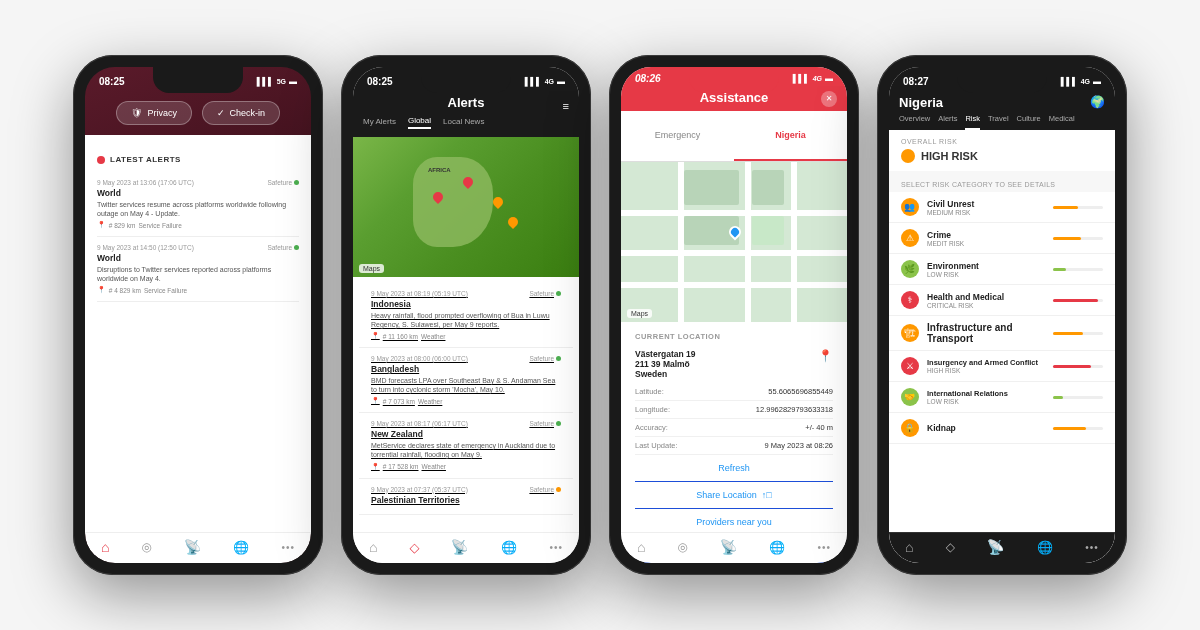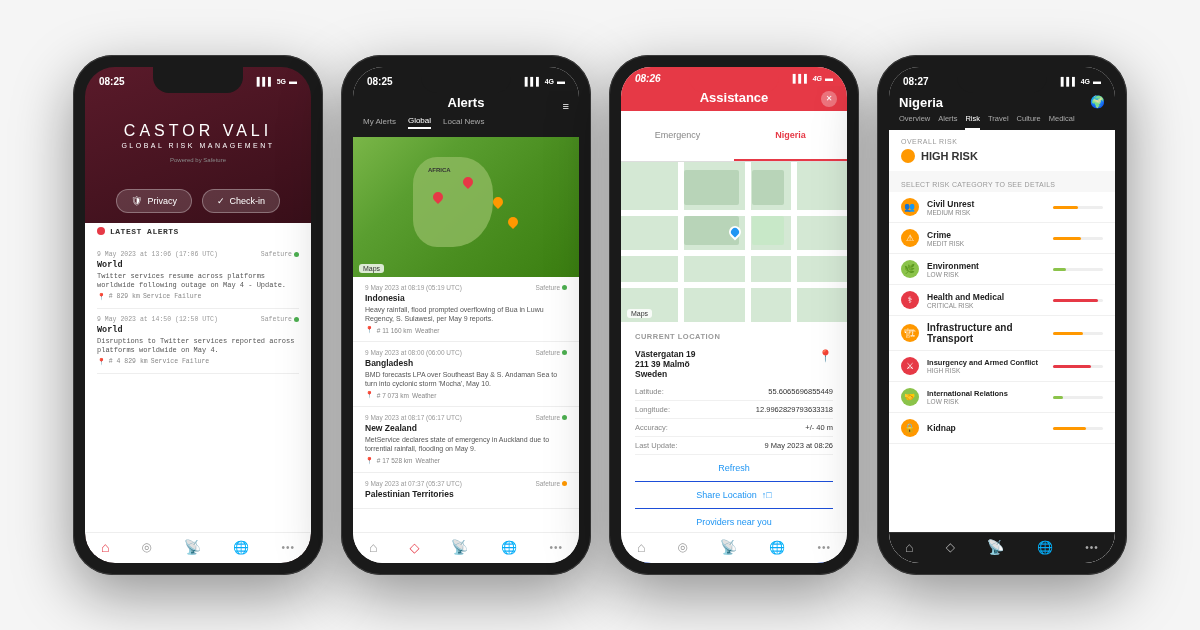--- a/index.html
+++ b/index.html
@@ -105,23 +105,22 @@
       padding: 6px 14px;
       display: flex;
       align-items: center;
       gap: 5px;
     }
     .home-btn .btn-icon { font-size: 9px; }
     .latest-alerts-section {
       flex: 1;
       background: #fff;
       margin: 0;
-      padding: 4px 12px;
+      padding: 20px 12px;
       overflow: hidden;
-      font-family: Liberation Mono, monospace;
     }
     .latest-alerts-header {
       display: flex;
       align-items: center;
       gap: 5px;
       margin-bottom: 8px;
     }
     .alert-dot { width: 8px; height: 8px; border-radius: 50%; background: #e63946; }
     .latest-alerts-title { font-size: 8px; font-weight: 700; color: #333; letter-spacing: 0.5px; }
     .alert-item {
@@ -199,21 +198,22 @@
       position: absolute;
       width: 10px;
       height: 10px;
       background: #e63946;
       border-radius: 50% 50% 50% 0;
       transform: rotate(-45deg);
     }
     .alerts-list {
       flex: 1;
       overflow: hidden;
-      padding: 0;
+      padding: 6px;
+      text-decoration: underline;
     }
     .alert-list-item {
       padding: 7px 12px;
       border-bottom: 1px solid #eee;
     }
     
     .phone3-bg {
       background: #fff;
       height: 100%;
       display: flex;
@@ -422,27 +422,20 @@
 
         <div class="status-bar light-dark">
           <span class="status-time">08:25</span>
           <div class="status-icons">
             <span>▌▌▌</span>
             <span style="font-size:7px;">5G</span>
             <span>▬</span>
           </div>
         </div>
 
-        <div class="castor-logo-area">
-          <div class="castor-logo-text">
-            <div style="font-weight:100;letter-spacing:4px;font-size:16px;">CASTOR VALI</div>
-            <div style="font-size:7px;letter-spacing:2.5px;margin-top:2px;">GLOBAL RISK MANAGEMENT</div>
-          </div>
-          <div class="powered-by">Powered by Safeture</div>
-        </div>
 
         <div class="home-buttons">
           <div class="home-btn">
             <span class="btn-icon">🛡</span>
             <span>Privacy</span>
           </div>
           <div class="home-btn">
             <span class="btn-icon">✓</span>
             <span>Check-in</span>
           </div>

